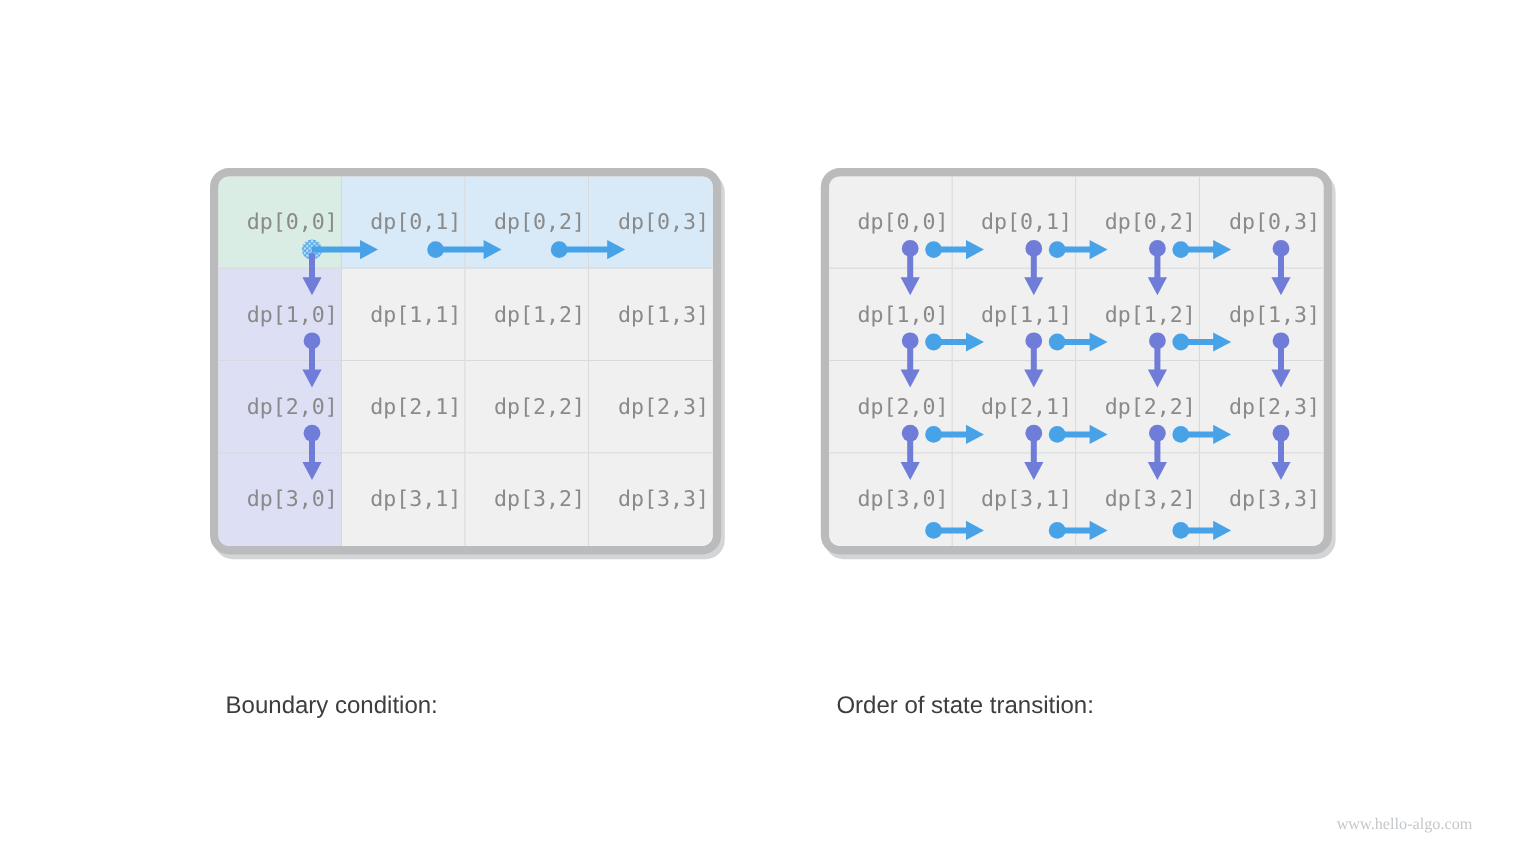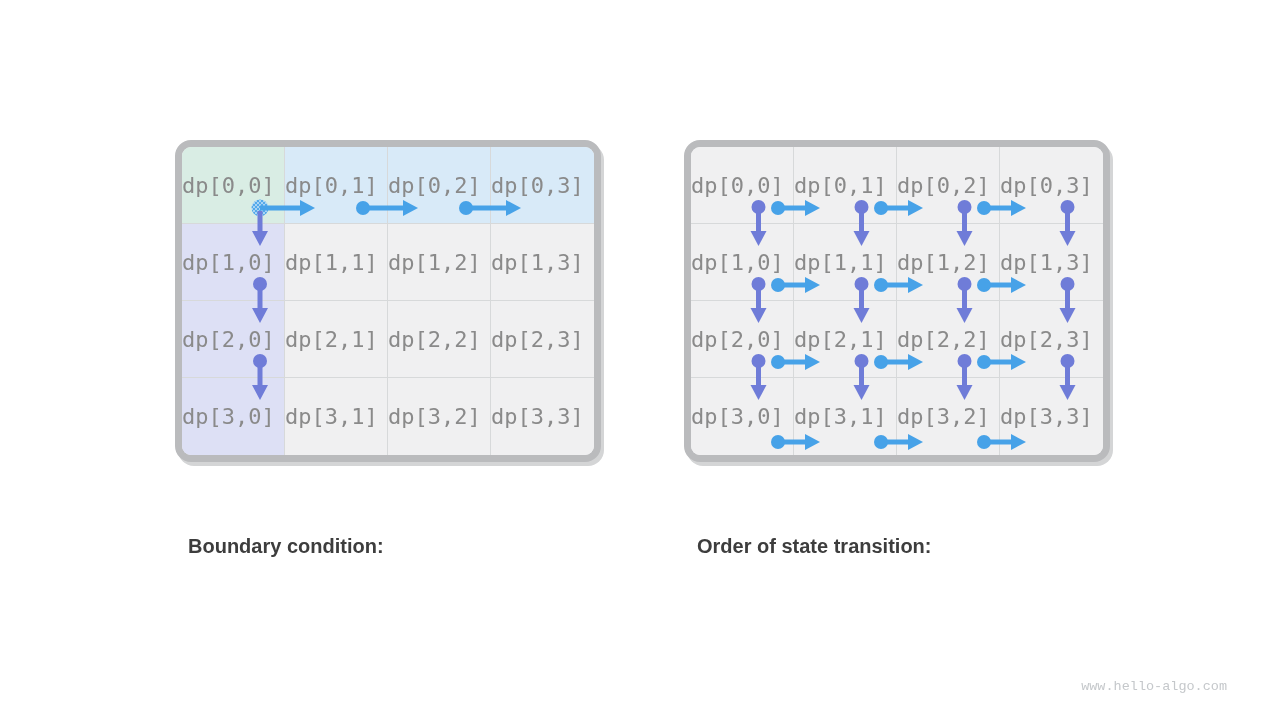--- a/index.html
+++ b/index.html
@@ -17,31 +17,31 @@
     border:7px solid var(--frame-border,#babbbd);
     border-radius:16px;overflow:hidden;
     background:var(--cell-gray,#f0f0f1);
     box-shadow:3px 4px 0 var(--frame-shadow,#d4d5d6);
   }
   .cells{
     position:absolute;inset:0;display:grid;
     grid-template-columns:repeat(4,1fr);grid-template-rows:repeat(4,1fr);
   }
   .cell{
-    display:flex;align-items:center;justify-content:flex-start;box-sizing:border-box;
+    display:flex;align-items:center;justify-content:center;box-sizing:border-box;
     font-family:"DejaVu Sans Mono","Liberation Mono",monospace;
-    font-size:22px;color:var(--label-text,#8a8a8a);
+    font-size:18px;color:var(--label-text,#8a8a8a);padding-left:21px;
   }
   svg.arrows{position:absolute;left:-7px;top:-7px;width:426px;height:322px;pointer-events:none;}
   .caption{position:absolute;left:13px;top:389px;width:420px;
     color:var(--caption-text,#3d3d3d);font-size:20px;line-height:34px;}
-  .caption-title{font-weight:700;}
+  .caption-title{font-weight:400;margin-top:42px;}
   .watermark{
     position:absolute;top:679px;right:53px;
-    font-family:Liberation Mono, monospace;
+    font-family:Liberation Serif, serif;
     font-size:13.5px;color:#c5c8cb;
   }
 </style>
 </head>
 <body>
 
 <div class="figure">
 
   <section class="panel panel-0">
     <div class="grid-frame">

